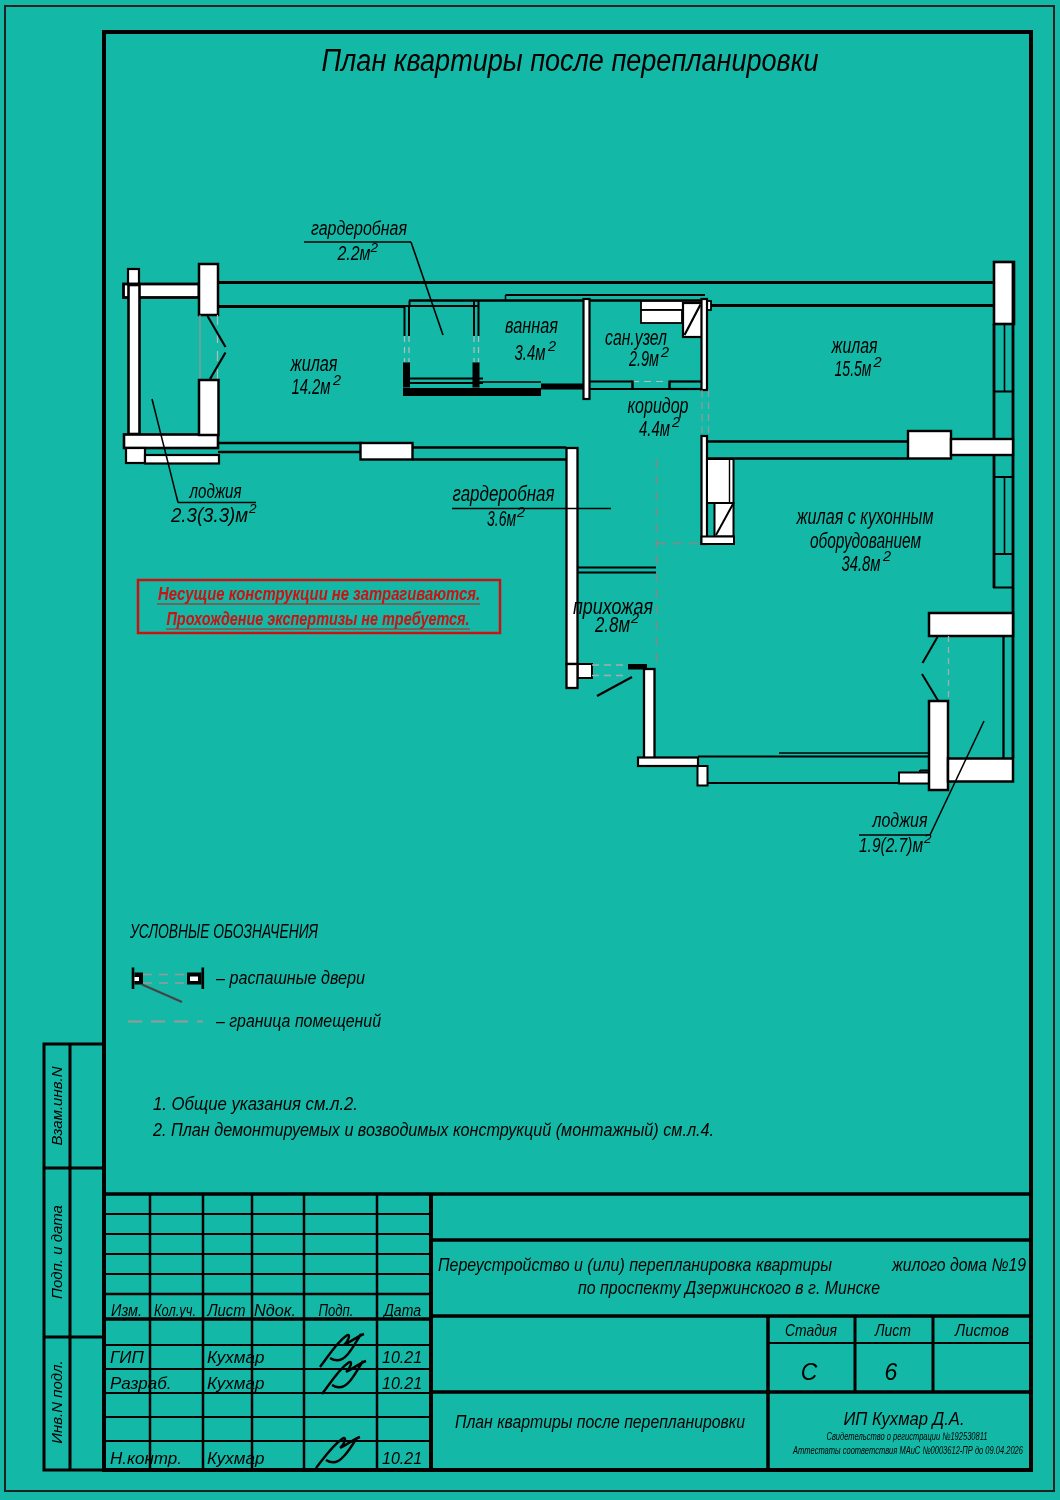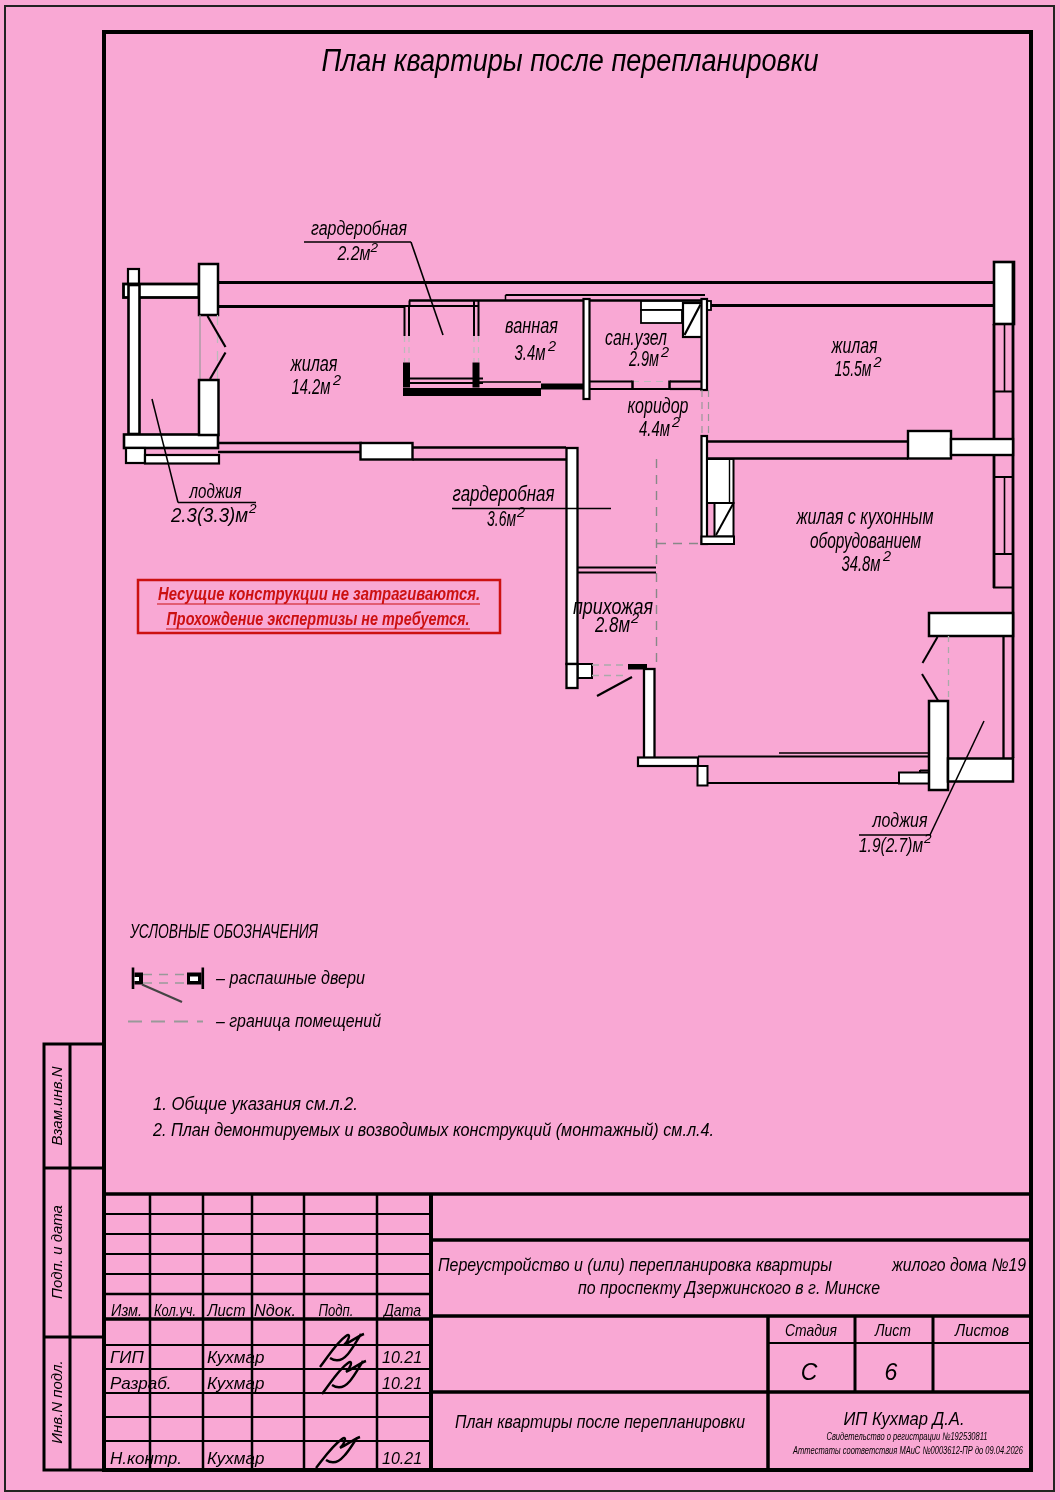--- a/index.html
+++ b/index.html
@@ -1,16 +1,16 @@
 <!DOCTYPE html>
 <html><head>
 <meta charset="utf-8">
 <style>
   html,body{margin:0;padding:0;background:#ffffff;}
-  #page{width:1060px;height:1500px;position:relative;background:#f9a8d4;
+  #page{width:1060px;height:1500px;position:relative;background:#14b8a6;
         font-family:"Liberation Sans", sans-serif;text-align:right;}
   svg{position:absolute;left:0;top:0;}
   text{font-family:"Liberation Sans", sans-serif;font-style:italic;}
 </style>
 </head>
 <body>
 <div id="page">
 <svg width="1060" height="1500" viewBox="0 0 1060 1500">
 
 <g>

